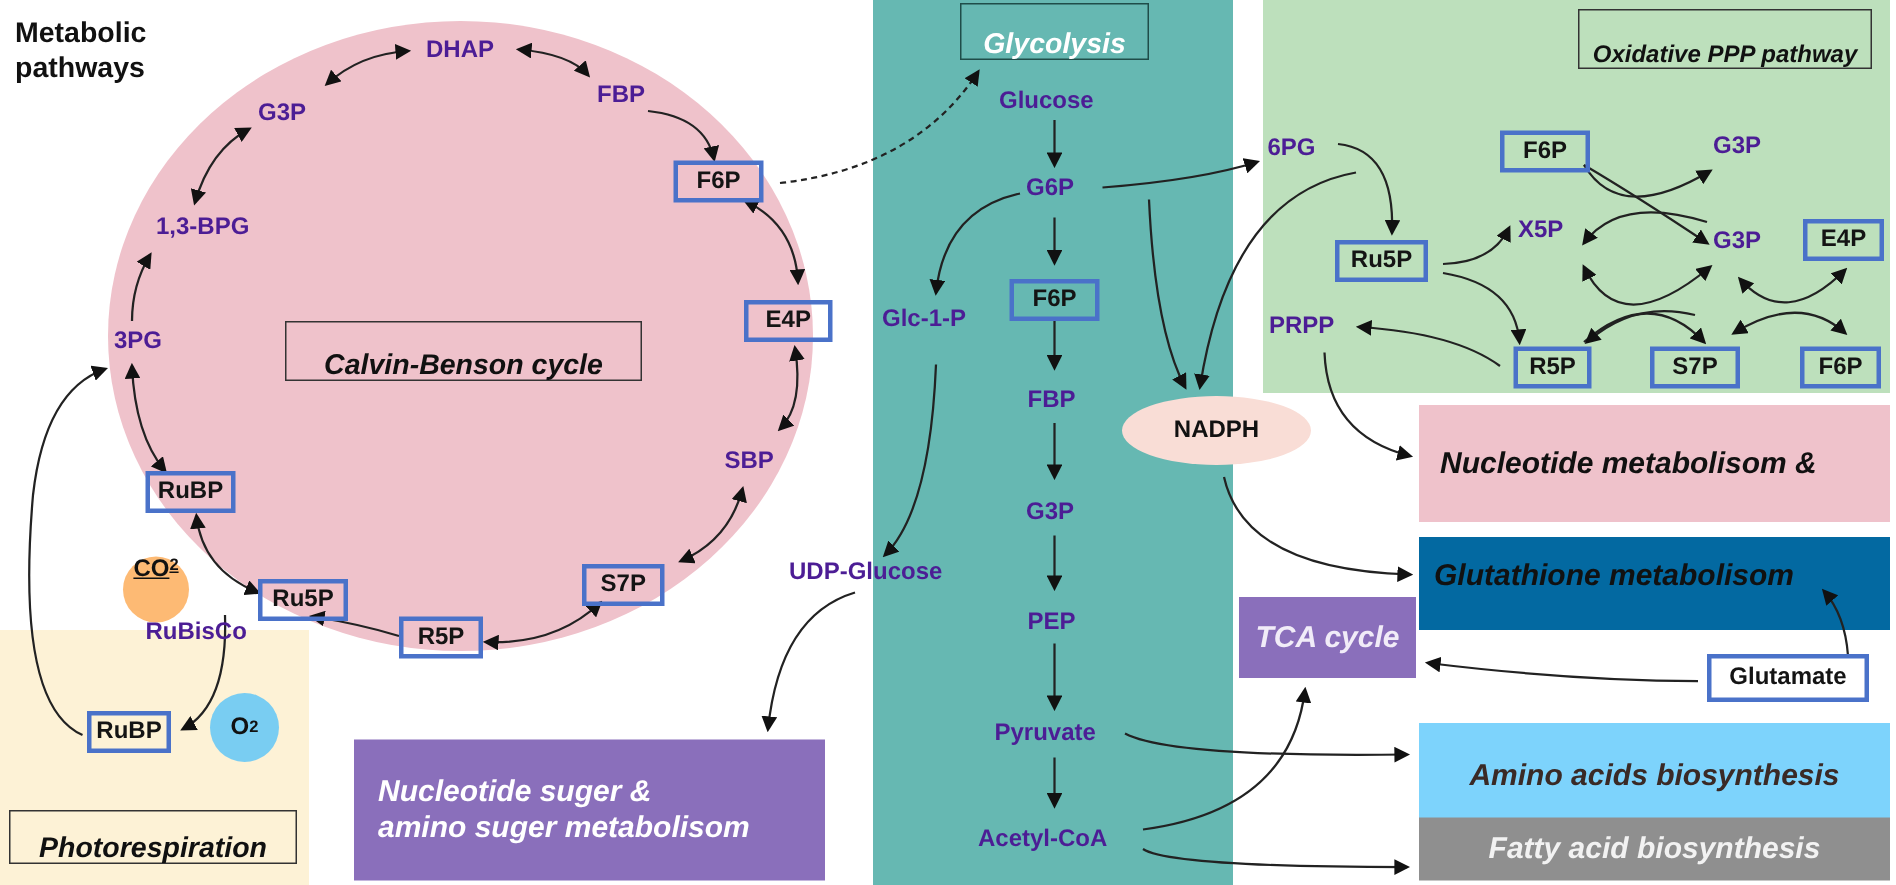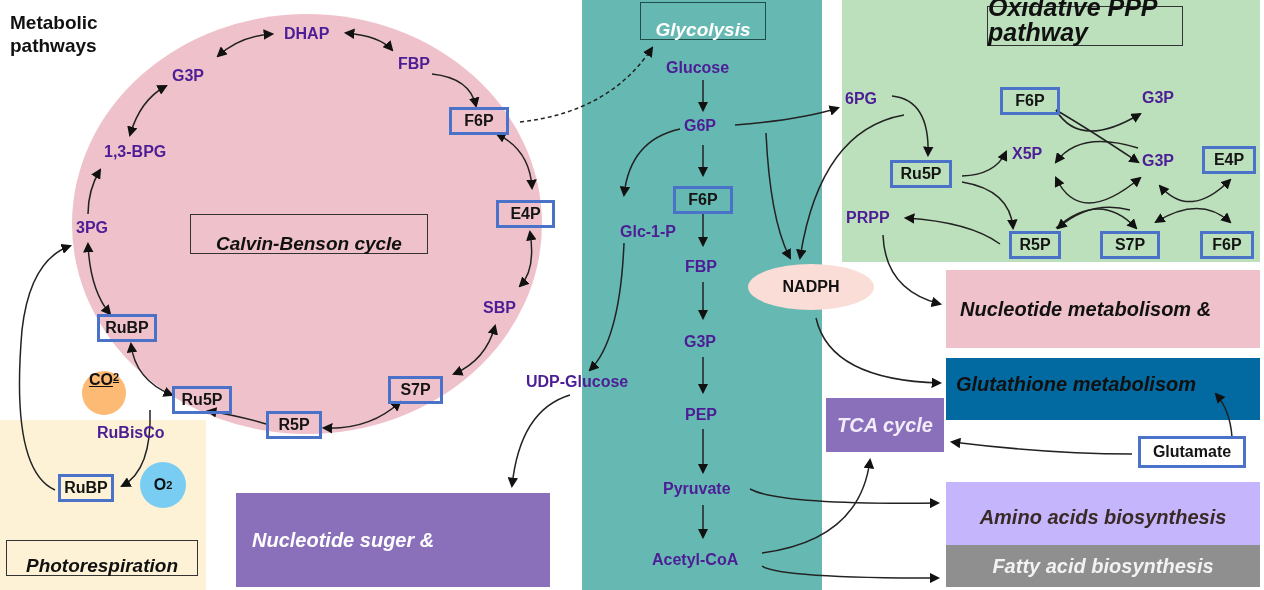--- a/index.html
+++ b/index.html
@@ -21,34 +21,35 @@
 <body>
 
 <div class="region" style="left:0;top:420px;width:206px;height:170px;background:#fdf2d6;"></div>
 <div class="region" style="left:72px;top:14px;width:470px;height:420px;border-radius:50%;background:#efc2cb;"></div>
 <div class="region" style="left:582px;top:0;width:240px;height:590px;background:#66b8b2;"></div>
 <div class="region" style="left:842px;top:0;width:418px;height:262px;background:#bde0bc;"></div>
 
 <div class="block" style="left:236px;top:493px;width:314px;height:94px;background:#8a6fbb;color:#fff;padding-left:16px;">
   <div>
     <div>Nucleotide suger &amp;</div>
+    <div>amino suger metabolisom</div>
   </div>
 </div>
 <div class="block" style="left:946px;top:270px;width:314px;height:78px;background:#efc2cb;color:#111;padding-left:14px;">
   <div>
     <div>Nucleotide metabolisom &amp;</div>
   </div>
 </div>
 <div class="block" style="left:946px;top:358px;width:314px;height:62px;background:#0369a1;color:#111;padding-left:10px;align-items:flex-start;padding-top:14px;">
   <span>Glutathione metabolisom</span>
 </div>
 <div class="block" style="left:826px;top:398px;width:118px;height:54px;background:#8a6fbb;color:#f1ecf8;justify-content:center;">
   <span>TCA cycle</span>
 </div>
-<div class="block" style="left:946px;top:482px;width:314px;height:70px;background:#c4b5fd;color:#3a2a26;justify-content:center;">
+<div class="block" style="left:946px;top:482px;width:314px;height:70px;background:#7dd3fc;color:#3a2a26;justify-content:center;">
   <span>Amino acids biosynthesis</span>
 </div>
 <div class="block" style="left:946px;top:545px;width:314px;height:42px;background:#8f8f8f;color:#f2f2f2;justify-content:center;">
   <span>Fatty acid biosynthesis</span>
 </div>
 
 <svg class="arrows" width="1264" height="590">
   <defs>
     <marker id="ah" viewBox="0 0 10 10" refX="8" refY="5" markerWidth="7" markerHeight="7" orient="auto-start-reverse">
       <path d="M0,0 L10,5 L0,10 z" fill="#111"></path>
@@ -128,48 +129,48 @@
 <div class="box" style="left:172px;top:386px;width:60px;height:28px;">Ru5P</div>
 <div class="box" style="left:97px;top:314px;width:60px;height:28px;">RuBP</div>
 <div class="lbl" style="left:76px;top:220px;">3PG</div>
 <div class="lbl" style="left:104px;top:144px;">1,3-BPG</div>
 <div class="lbl" style="left:172px;top:68px;">G3P</div>
 
 <div class="abs" style="left:82px;top:371px;width:44px;height:44px;border-radius:50%;background:#fdba74;display:flex;align-items:flex-start;justify-content:center;font-weight:bold;font-size:16px;text-decoration:underline;">
   <span>CO</span>
     <sub>2</sub>
 </div>
-<div class="lbl" style="left:97px;top:425px;">RuBisCo</div>
+<div class="lbl" style="left:97px;top:414px;">RuBisCo</div>
 <div class="box" style="left:58px;top:474px;width:56px;height:28px;">RuBP</div>
 <div class="abs" style="left:140px;top:462px;width:46px;height:46px;border-radius:50%;background:#79cdf2;display:flex;align-items:center;justify-content:center;font-weight:bold;font-size:16px;">
   <span>O</span>
     <sub>2</sub>
 </div>
 <div class="title-box" style="left:6px;top:540px;width:192px;height:36px;font-size:19px;">
   <span>Photorespiration</span>
 </div>
 
 <div class="title-box" style="left:640px;top:2px;width:126px;height:38px;font-size:19px;color:#fff;border-color:#1f4d49;">
   <span>Glycolysis</span>
 </div>
 <div class="lbl" style="left:666px;top:60px;">Glucose</div>
 <div class="lbl" style="left:684px;top:118px;">G6P</div>
 <div class="box" style="left:673px;top:186px;width:60px;height:28px;">F6P</div>
 <div class="lbl" style="left:685px;top:259px;">FBP</div>
 <div class="lbl" style="left:684px;top:334px;">G3P</div>
 <div class="lbl" style="left:685px;top:407px;">PEP</div>
 <div class="lbl" style="left:663px;top:481px;">Pyruvate</div>
 <div class="lbl" style="left:652px;top:552px;">Acetyl-CoA</div>
-<div class="lbl" style="left:588px;top:224px;margin-left:32px;">Glc-1-P</div>
+<div class="lbl" style="left:588px;top:205px;">Glc-1-P</div>
 <div class="lbl" style="left:526px;top:374px;">UDP-Glucose</div>
 <div class="abs" style="left:748px;top:264px;width:126px;height:46px;border-radius:50%;background:#f9ddd6;display:flex;align-items:center;justify-content:center;font-weight:bold;font-size:16px;">
   <span>NADPH</span>
 </div>
 
-<div class="title-box" style="left:987px;top:6px;width:196px;height:40px;font-size:25px;">
+<div class="title-box" style="left:1052px;top:6px;width:196px;height:40px;font-size:16px;">
   <span>Oxidative PPP pathway</span>
 </div>
 <div class="lbl" style="left:845px;top:91px;">6PG</div>
 <div class="box" style="left:890px;top:160px;width:62px;height:28px;">Ru5P</div>
 <div class="lbl" style="left:846px;top:210px;">PRPP</div>
 <div class="box" style="left:1000px;top:87px;width:60px;height:28px;">F6P</div>
 <div class="lbl" style="left:1142px;top:90px;">G3P</div>
 <div class="lbl" style="left:1012px;top:146px;">X5P</div>
 <div class="lbl" style="left:1142px;top:153px;">G3P</div>
 <div class="box" style="left:1202px;top:146px;width:54px;height:28px;">E4P</div>

